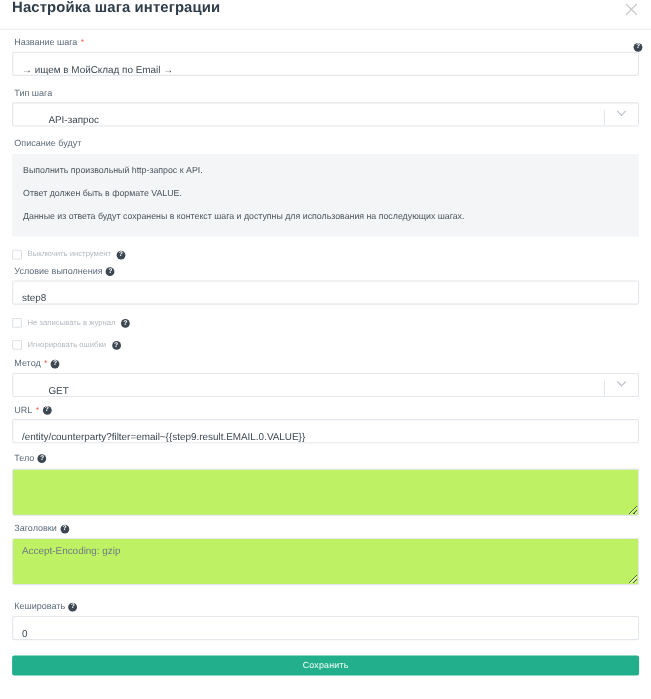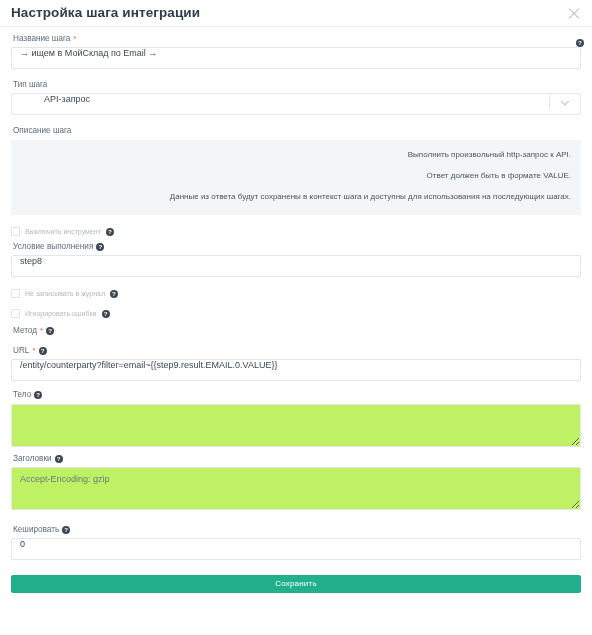--- a/index.html
+++ b/index.html
@@ -14,21 +14,20 @@
     width: 592px;
     height: 635px;
     background: #fff;
     position: relative;
     overflow: hidden;
   }
   
   .dlg-header {
     height: 27px;
     display: flex;
-    align-items: center;
     padding: 0 10px 0 11px;
     border-bottom: 1px solid #eceef0;
   }
   .dlg-title {
     font-size: 13.5px;
     color: #2f3d4a;
     font-weight: 600;
     letter-spacing: .1px;
     flex: 1;
     line-height: 1;
@@ -90,21 +89,21 @@
   .ctrl {
     width: 100%;
     height: 22px;
     border: 1px solid #e3e6ea;
     border-radius: 2px;
     background: #fff;
     font-size: 9px;
     color: #3d4752;
     padding: 0 8px;
     display: flex;
-    align-items: flex-start;
+    align-items: flex-end;
     font-family: "Liberation Sans", sans-serif;
   }
   .ctrl.select { padding-right: 0; position: relative; padding-left: 32px; }
   .ctrl .val { flex: 1; overflow: hidden; white-space: nowrap; }
   .sep {
     width: 1px; height: 14px; background: #e3e6ea; margin-right: 0;
   }
   .caret {
     width: 30px; height: 100%;
     display: flex; align-items: center; justify-content: center;
@@ -127,21 +126,21 @@
 
   
   .desc {
     background: #f4f5f6;
     padding: 10px 10px 12px 10px;
     font-size: 8px;
     color: #4a545e;
     line-height: 1.3;
     border-radius: 1px;
   }
-  .desc p { margin: 0 0 11px 0; text-align: right; }
+  .desc p { margin: 0 0 11px 0; }
   .desc p:last-child { margin-bottom: 0; }
 
   
   .cbrow {
     display: flex;
     align-items: center;
     gap: 5px;
     height: 14px;
   }
   .cbox {
@@ -233,21 +232,21 @@
         <span class="val">API-запрос</span>
         <span class="sep"></span>
         <span class="caret"></span>
       </div>
     </div>
 
     <div class="sp12"></div>
 
     
     <div class="field">
-      <div class="lbl">Описание шага</div>
+      <div class="lbl">Описание будут</div>
       <div class="desc">
         <p>Выполнить произвольный http-запрос к API.</p>
         <p>Ответ должен быть в формате VALUE.</p>
         <p>Данные из ответа будут сохранены в контекст шага и доступны для использования на последующих шагах.</p>
       </div>
     </div>
 
     <div class="sp10"></div>
 
     
@@ -290,20 +289,25 @@
 
     <div class="sp6"></div>
 
     
     <div class="field">
       <div class="lbl">
         <span>Метод</span>
         <span class="req">*</span>
         <span class="help">?</span>
       </div>
+      <div class="ctrl select">
+        <span class="val">GET</span>
+        <span class="sep"></span>
+        <span class="caret"></span>
+      </div>
     </div>
 
     <div class="sp8"></div>
 
     
     <div class="field">
       <div class="lbl">
         <span>URL</span>
         <span class="req">*</span>
         <span class="help">?</span>

